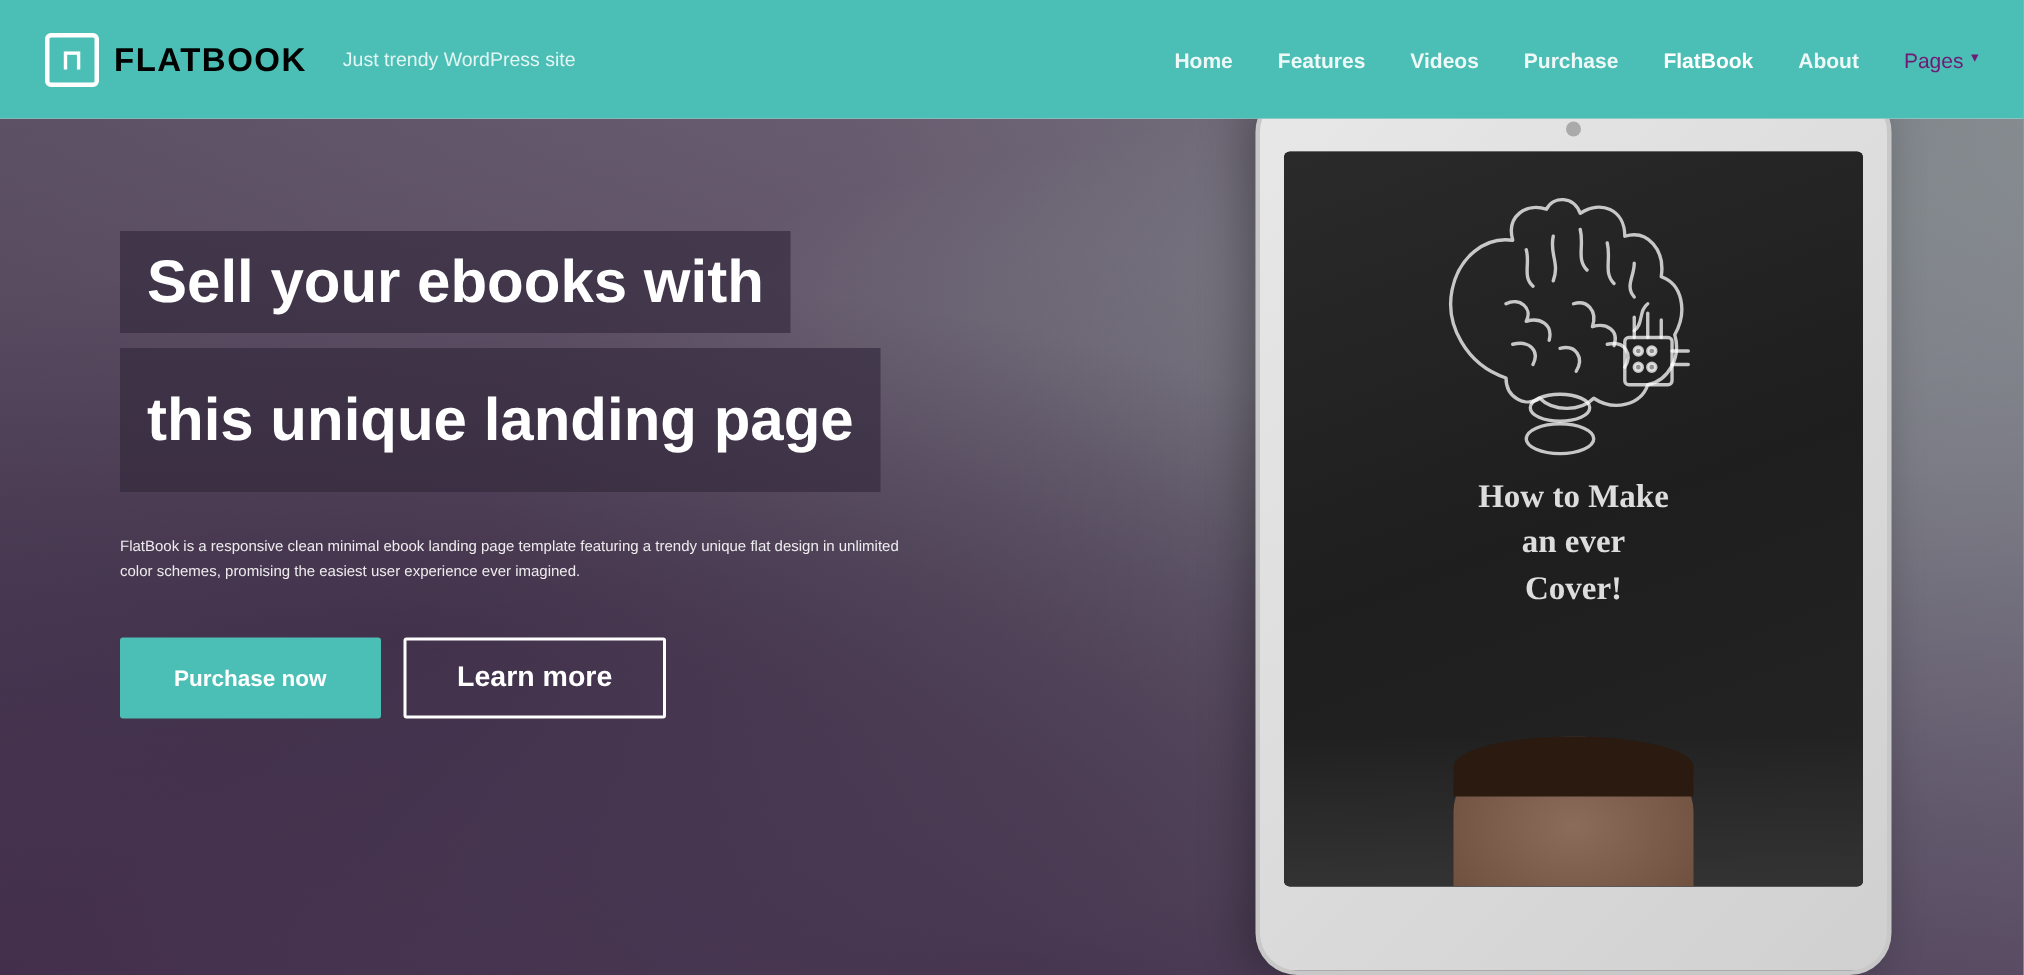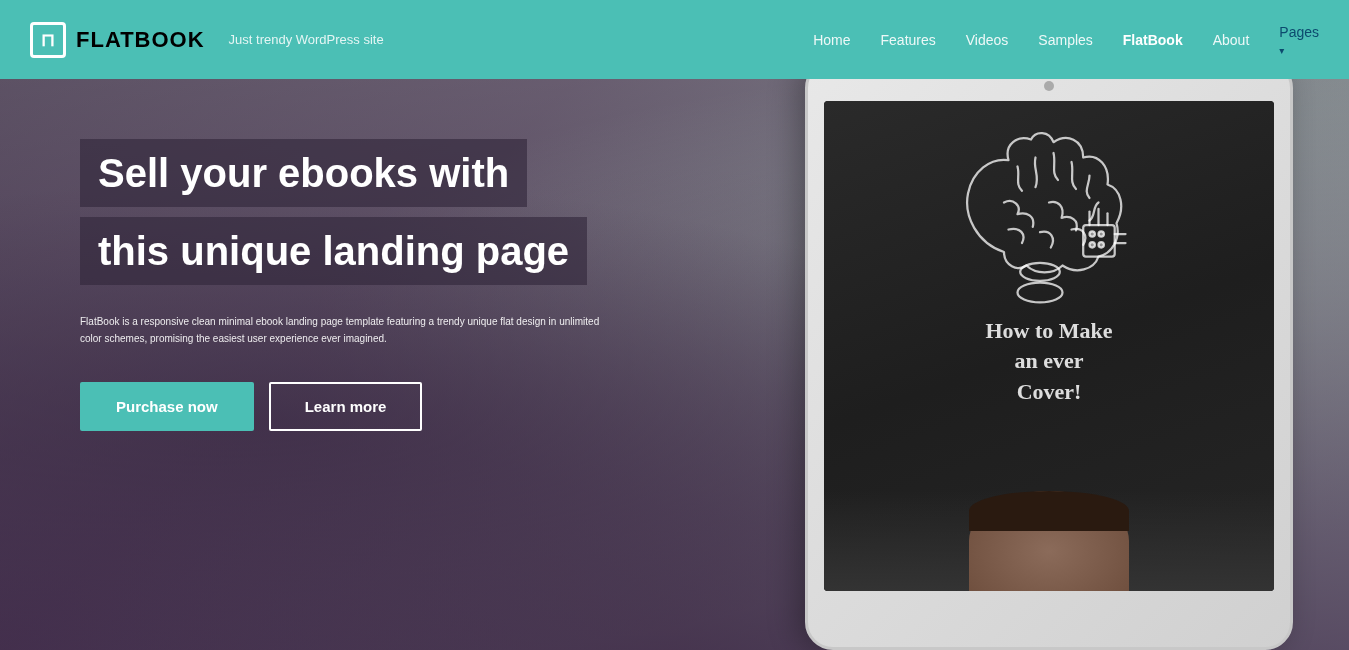--- a/index.html
+++ b/index.html
@@ -46,34 +46,33 @@
     nav {
       margin-left: auto;
       display: flex;
       align-items: center;
       gap: 30px;
     }
     nav a {
       color: white;
       text-decoration: none;
       font-size: 14px;
-      font-weight: 400;
+      font-weight: 700;
       opacity: 0.9;
     }
     nav a.active {
       font-weight: 700;
       opacity: 1;
     }
     .pages-dropdown {
       display: flex;
       gap: 5px;
-      color: #0c4a6e;
+      color: #701a75;
       font-size: 14px;
       cursor: pointer;
-      flex-direction: column;
     }
     .dropdown-arrow {
       font-size: 10px;
     }
 
     
     .hero {
       position: relative;
       height: 571px;
       overflow: hidden;
@@ -107,31 +106,32 @@
       inset: 0;
       background:
         linear-gradient(to bottom, rgba(150,160,155,0.3) 0%, rgba(60,40,70,0.7) 100%);
     }
 
     .hero-content {
       position: relative;
       z-index: 5;
       padding: 60px 80px;
       max-width: 700px;
+      margin-top: 15px;
     }
     .hero-title-box1 {
       background-color: rgba(50, 40, 60, 0.65);
       display: inline-block;
       padding: 10px 18px;
       margin-bottom: 10px;
     }
     .hero-title-box2 {
       background-color: rgba(50, 40, 60, 0.65);
       display: inline-block;
-      padding: 10px 18px;
+      padding: 24px 18px;
       margin-bottom: 28px;
     }
     .hero-title {
       color: white;
       font-size: 40px;
       font-weight: 700;
       line-height: 1.2;
     }
     .hero-description {
       color: rgba(255,255,255,0.9);
@@ -152,40 +152,40 @@
       font-size: 15px;
       font-weight: 600;
       cursor: pointer;
       border-radius: 2px;
     }
     .btn-learn {
       background-color: transparent;
       color: white;
       border: 2px solid white;
       padding: 14px 34px;
-      font-size: 15px;
+      font-size: 19px;
       font-weight: 600;
       cursor: pointer;
       border-radius: 2px;
     }
 
     
     .tablet-container {
       position: absolute;
       right: 0;
       top: 0;
       width: 600px;
       height: 571px;
       display: flex;
       align-items: center;
       justify-content: center;
       z-index: 4;
     }
     .tablet {
-      width: 488px;
+      width: 424px;
       height: 590px;
       background: linear-gradient(135deg, #e8e8e8, #d0d0d0);
       border-radius: 28px;
       border: 3px solid #c8c8c8;
       padding: 18px 16px 6px;
       position: relative;
       top: -10px;
       box-shadow: -8px 0 30px rgba(0,0,0,0.3);
     }
     .tablet-camera {
@@ -265,21 +265,21 @@
 <header class="header">
   <div class="logo-area">
     <div class="logo-icon">⊓</div>
     <span class="logo-text">FLATBOOK</span>
     <span class="tagline">Just trendy WordPress site</span>
   </div>
   <nav>
     <a href="#">Home</a>
     <a href="#">Features</a>
     <a href="#">Videos</a>
-    <a href="#">Samples</a>
+    <a href="#">Purchase</a>
     <a href="#" class="active">FlatBook</a>
     <a href="#">About</a>
     <span class="pages-dropdown">
       <span>Pages</span>
       <span class="dropdown-arrow">▾</span>
     </span>
   </nav>
 </header>
 
 <section class="hero">

